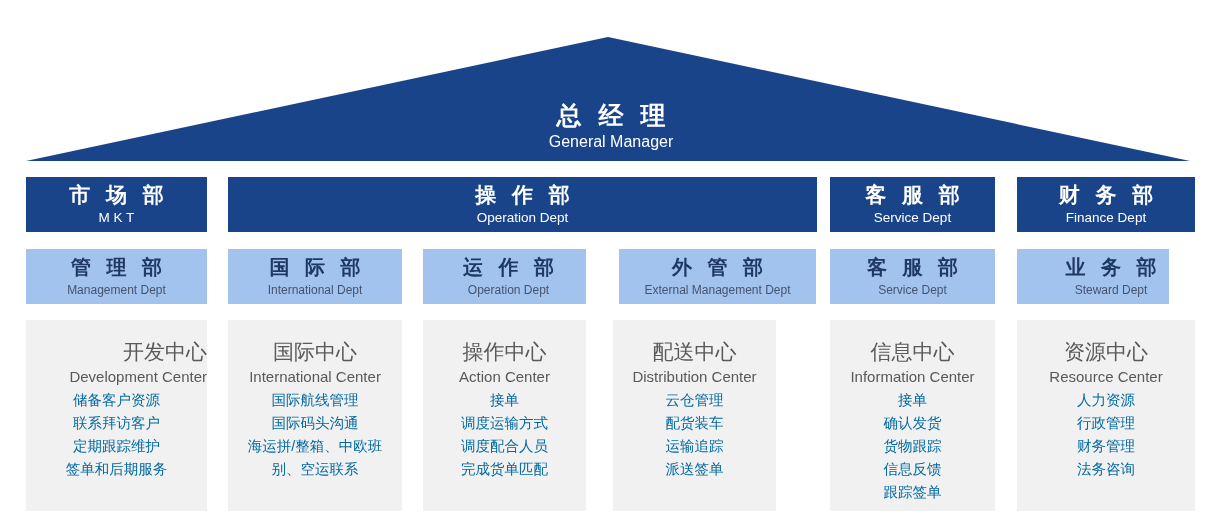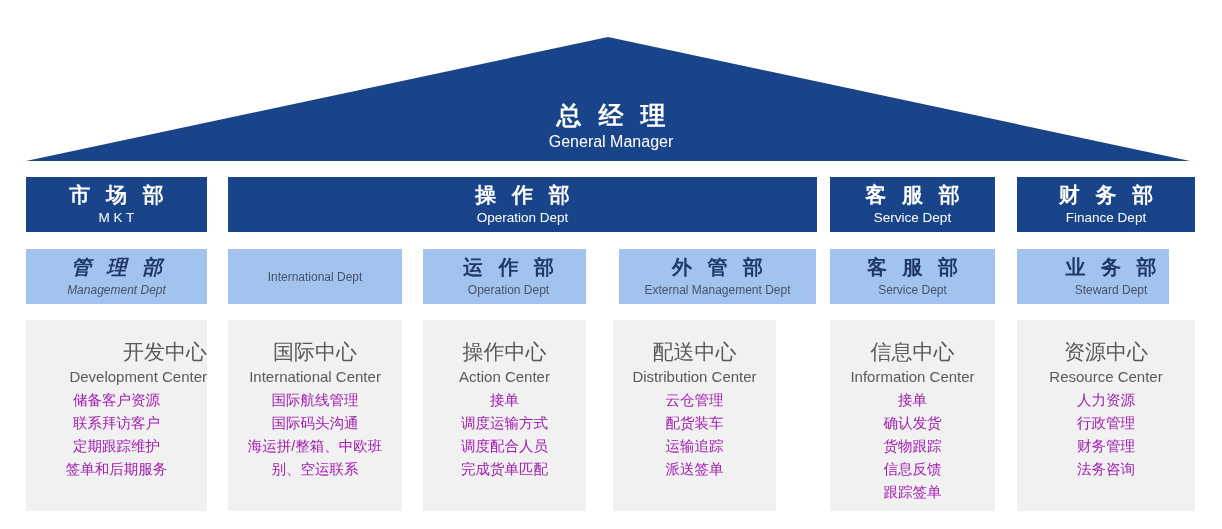--- a/index.html
+++ b/index.html
@@ -126,21 +126,21 @@
   }
   .card-items {
     display: flex;
     flex-direction: column;
     align-items: center;
     width: 100%;
   }
   .card-item {
     font-size: 14.5px;
     line-height: 23px;
-    color: #a21caf;
+    color: #0369a1;
     text-align: center;
     max-width: 92%;
   }
 </style>
 </head>
 <body>
 
 <div id="org-chart">
 
   <div class="roof">
@@ -166,26 +166,27 @@
   <div class="band-box row-dark" style="left:830px; width:165px;">
     <div class="band-cn">客 服 部</div>
     <div class="band-en">Service Dept</div>
   </div>
 
   <div class="band-box row-dark" style="left:1017px; width:178px;">
     <div class="band-cn">财 务 部</div>
     <div class="band-en">Finance Dept</div>
   </div>
 
-  <div class="band-box row-light" style="left:26px;  width:181px;font-style:italic;">
+  <div class="band-box row-light" style="left:26px;  width:181px;">
     <div class="band-cn">管 理 部</div>
     <div class="band-en">Management  Dept</div>
   </div>
 
   <div class="band-box row-light" style="left:228px; width:174px;">
+    <div class="band-cn">国 际 部</div>
     <div class="band-en">International Dept</div>
   </div>
 
   <div class="band-box row-light" style="left:423px; width:163px;padding-left:8px;">
     <div class="band-cn">运 作 部</div>
     <div class="band-en">Operation Dept</div>
   </div>
 
   <div class="band-box row-light" style="left:587px; width:197px;margin-left:32px;">
     <div class="band-cn">外 管 部</div>

